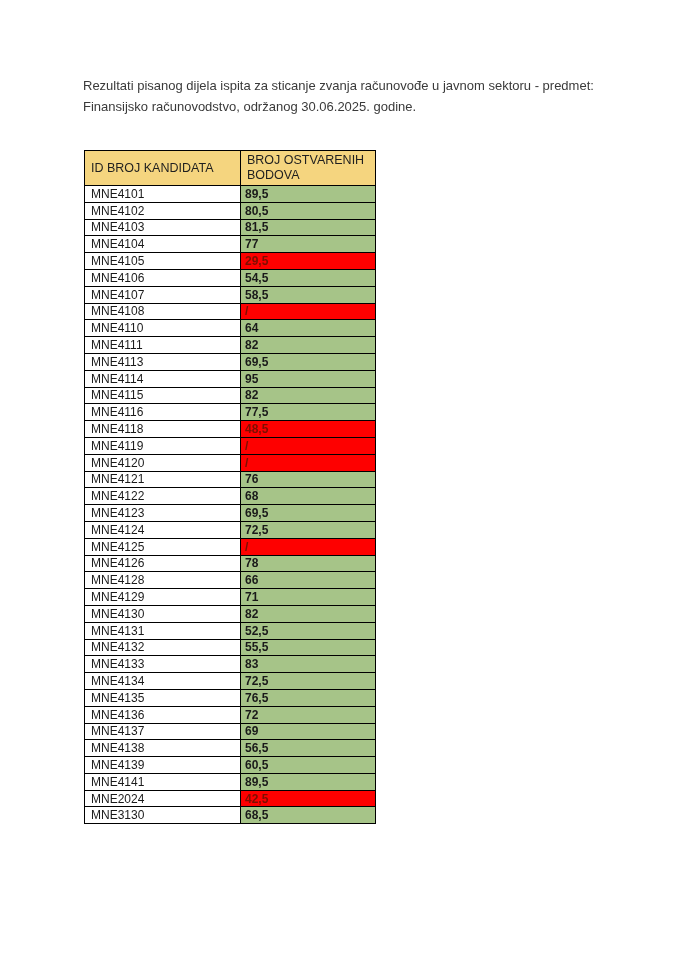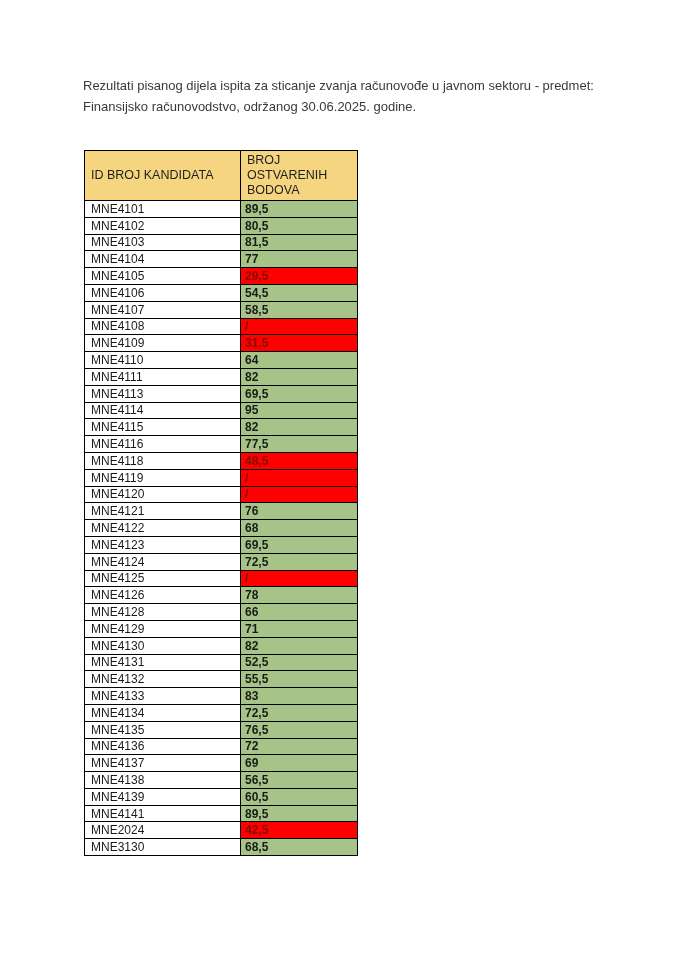--- a/index.html
+++ b/index.html
@@ -46,21 +46,21 @@
     font-size: 12.5px;
     font-weight: 400;
     color: #1f1f1f;
     text-align: left;
     vertical-align: middle;
     padding: 2px 6px;
     white-space: normal;
     line-height: 15px;
   }
   .col-id   { width: 156px; }
-  .col-score{ width: 117px; }
+  .col-score{ width: 135px; }
   .results-table tbody tr { height: 16.8px; }
   .cell-id {
     background: #ffffff;
     font-size: 12px;
     color: #1a1a1a;
     padding: 0 4px 0 6px;
     vertical-align: middle;
   }
   .cell-score {
     font-size: 12px;
@@ -121,24 +121,20 @@
         </tr>
         <tr>
           <td class="cell-id">MNE4107</td>
           <td class="cell-score pass">58,5</td>
         </tr>
         <tr>
           <td class="cell-id">MNE4108</td>
           <td class="cell-score fail">/</td>
         </tr>
         <tr>
-          <td class="cell-id">MNE4109</td>
-          <td class="cell-score fail">31,5</td>
-        </tr>
-        <tr>
           <td class="cell-id">MNE4110</td>
           <td class="cell-score pass">64</td>
         </tr>
         <tr>
           <td class="cell-id">MNE4111</td>
           <td class="cell-score pass">82</td>
         </tr>
         <tr>
           <td class="cell-id">MNE4113</td>
           <td class="cell-score pass">69,5</td>

